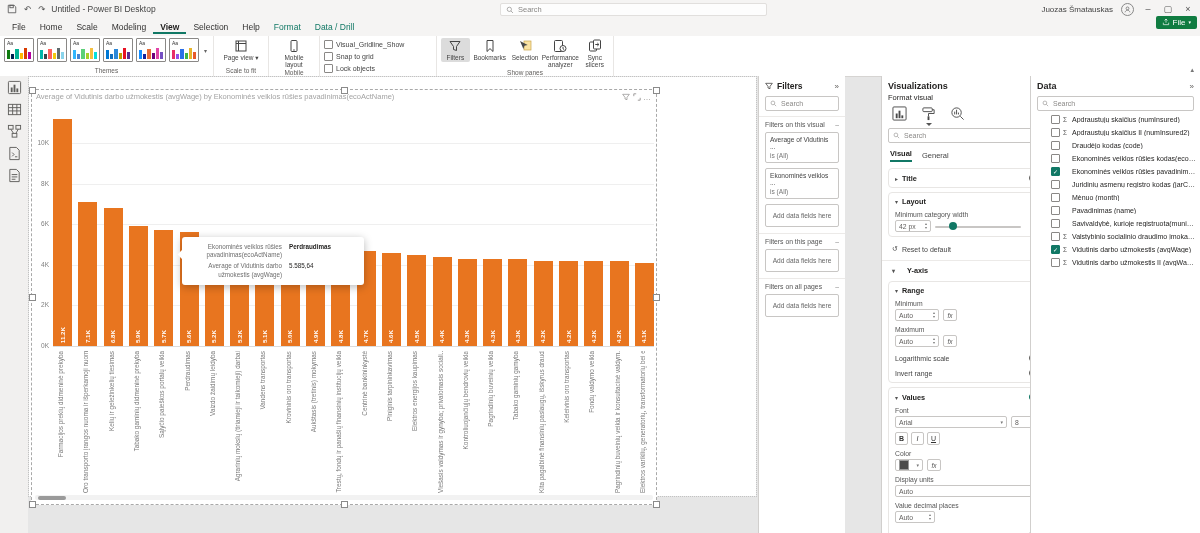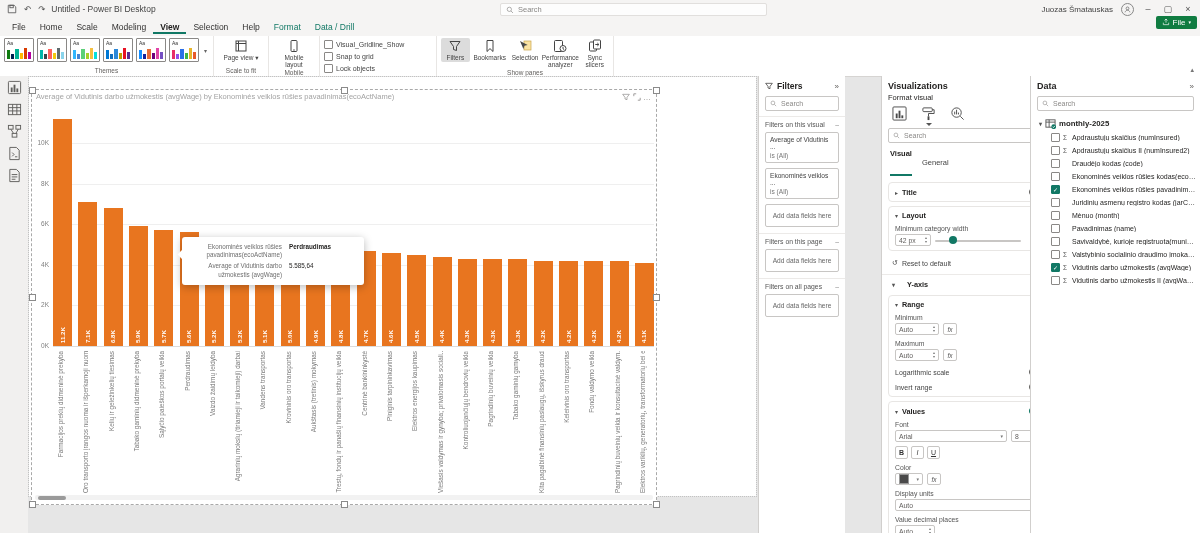--- a/index.html
+++ b/index.html
@@ -85,21 +85,21 @@
   .fcard{border:1px solid #c8c6c4;border-radius:2px;padding:3px 4px;margin-bottom:5px;font-size:6.6px;color:#444}
   .fcard .cond{color:#777;margin-top:2px}
   .fadd{border:1px solid #c8c6c4;border-radius:2px;padding:7px 2px;text-align:center;font-size:6.6px;color:#666}
   
   .viz-sub{font-size:7.5px;color:#252423;padding:0 6px;margin-top:-1px}
   .viz-icons{display:flex;gap:14px;padding:4px 10px 2px 10px;color:#4a4a4a;align-items:center}
   .viz-ic{position:relative;padding-bottom:3px}
   .viz-ic.active:after{content:"";position:absolute;left:50%;bottom:-2px;margin-left:-3px;
     border-left:3px solid transparent;border-right:3px solid transparent;border-top:3px solid #555}
   .viz-tabs{display:flex;align-items:center;gap:10px;padding:4px 8px 2px 8px;font-size:7.5px;color:#444}
-  .vtab.active{font-weight:700;color:#201f1e;box-shadow:inset 0 -2px 0 #117865;padding-bottom:18px}
+  .vtab.active{font-weight:700;color:#201f1e;box-shadow:inset 0 -2px 0 #117865;padding-bottom:4px}
   .vmore{margin-left:auto;color:#666;letter-spacing:1px}
   .vcard{border:1px solid #e8e6e4;border-radius:4px;margin:4px 6px;padding:4px 6px;font-size:7px;color:#444}
   .vrow{display:flex;align-items:center;gap:4px}
   .vrow .sp{margin-left:auto}
   .vhead{font-size:7.3px;font-weight:700;color:#252423}
   .vlabel{font-size:6.8px;color:#555;margin:5px 0 2px 0}
   .input{border:1px solid #c8c6c4;border-radius:2px;height:12px;font-size:6.8px;color:#605e5c;
     display:inline-flex;align-items:center;padding:0 3px;background:#fff;box-sizing:border-box}
   .input .caret{margin-left:auto;font-size:5px;color:#777;padding-left:3px}
   .arrows{display:flex;flex-direction:column;font-size:4px;line-height:4px;color:#777;margin-left:auto;padding-left:2px}
@@ -798,32 +798,20 @@
   </div>
   <div class="searchbox">
     <span>
       <svg width="7" height="7" viewBox="0 0 12 12">
           <circle cx="5" cy="5" r="3.2" fill="none" stroke="currentColor"></circle>
           <path d="M7.5 7.5L10.5 10.5" stroke="currentColor"></path>
         </svg>
     </span>
     <span>Search</span>
   </div>
-  <div class="dtable-row">
-    <span class="chevtext">▾</span>
-    <span>
-      <svg width="11" height="11" viewBox="0 0 12 12">
-          <rect x="1" y="2" width="10" height="8" fill="none" stroke="#555"></rect>
-          <path d="M1 4.5h10M4.5 2v8" stroke="#555" fill="none"></path>
-          <circle cx="9.5" cy="9.5" r="2.6" fill="#117865"></circle>
-          <path d="M8.3 9.5l.9.9 1.6-1.8" stroke="#fff" fill="none" stroke-width=".9"></path>
-        </svg>
-    </span>
-    <span>monthly-2025</span>
-  </div>
   <div>
       <div class="dfield">
         <span class="cbx"></span>
         <span class="sigma">Σ</span>
         <span style="overflow:hidden;text-overflow:ellipsis">Apdraustųjų skaičius (numInsured)</span>
       </div>
       <div class="dfield">
         <span class="cbx"></span>
         <span class="sigma">Σ</span>
         <span style="overflow:hidden;text-overflow:ellipsis">Apdraustųjų skaičius II (numInsured2)</span>

